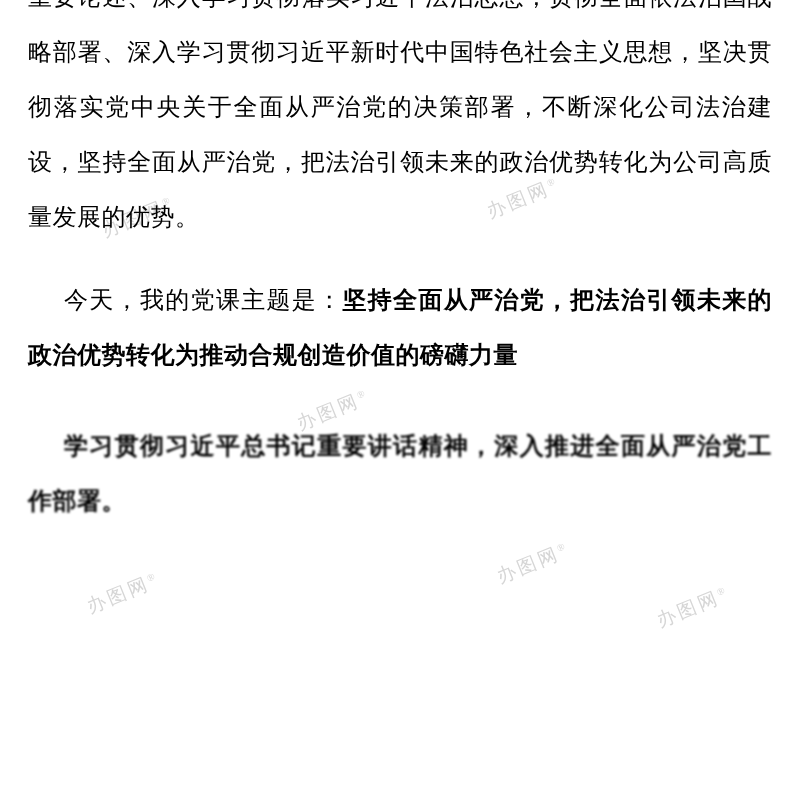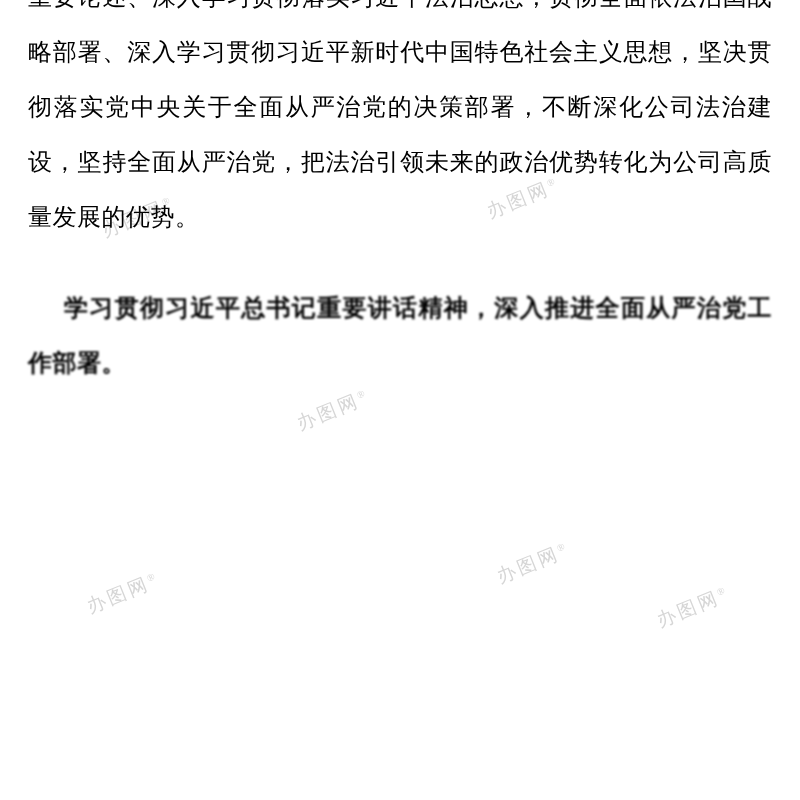--- a/index.html
+++ b/index.html
@@ -72,15 +72,16 @@
   <div class="watermark-layer" id="watermarks">
       <div class="wm" style="left: 100px; top: 205px; color: rgb(214, 214, 214);"><span>办图网</span><span class="wm-sup">®</span></div>
       <div class="wm" style="left: 485px; top: 186px; color: rgb(214, 214, 214);"><span>办图网</span><span class="wm-sup">®</span></div>
       <div class="wm" style="left: 295px; top: 398px; color: rgb(214, 214, 214);"><span>办图网</span><span class="wm-sup">®</span></div>
       <div class="wm" style="left: 85px; top: 581px; color: rgb(214, 214, 214);"><span>办图网</span><span class="wm-sup">®</span></div>
       <div class="wm" style="left: 495px; top: 551px; color: rgb(214, 214, 214);"><span>办图网</span><span class="wm-sup">®</span></div>
       <div class="wm" style="left: 655px; top: 595px; color: rgb(214, 214, 214);"><span>办图网</span><span class="wm-sup">®</span></div>
     </div>
   <div class="content" id="doc">
       <p class="para cut-top"><span class="">重要论述、深入学习贯彻落实习近平法治思想，贯彻全面依法治国战略部署、深入学习贯彻习近平新时代中国特色社会主义思想，坚决贯彻落实党中央关于全面从严治党的决策部署，不断深化公司法治建设，坚持全面从严治党，把法治引领未来的政治优势转化为公司高质量发展的优势。</span></p>
+      <p class="para indent"><span class="">今天，我的党课主题是：</span><span class="bold">坚持全面从严治党，把法治引领未来的政治优势转化为推动合规创造价值的磅礴力量</span></p>
       <p class="para cut-bottom indent"><span class="bold">学习贯彻习近平总书记重要讲话精神，深入推进全面从严治党工作部署。</span></p>
     </div>
 </div>
 
 </body></html>

